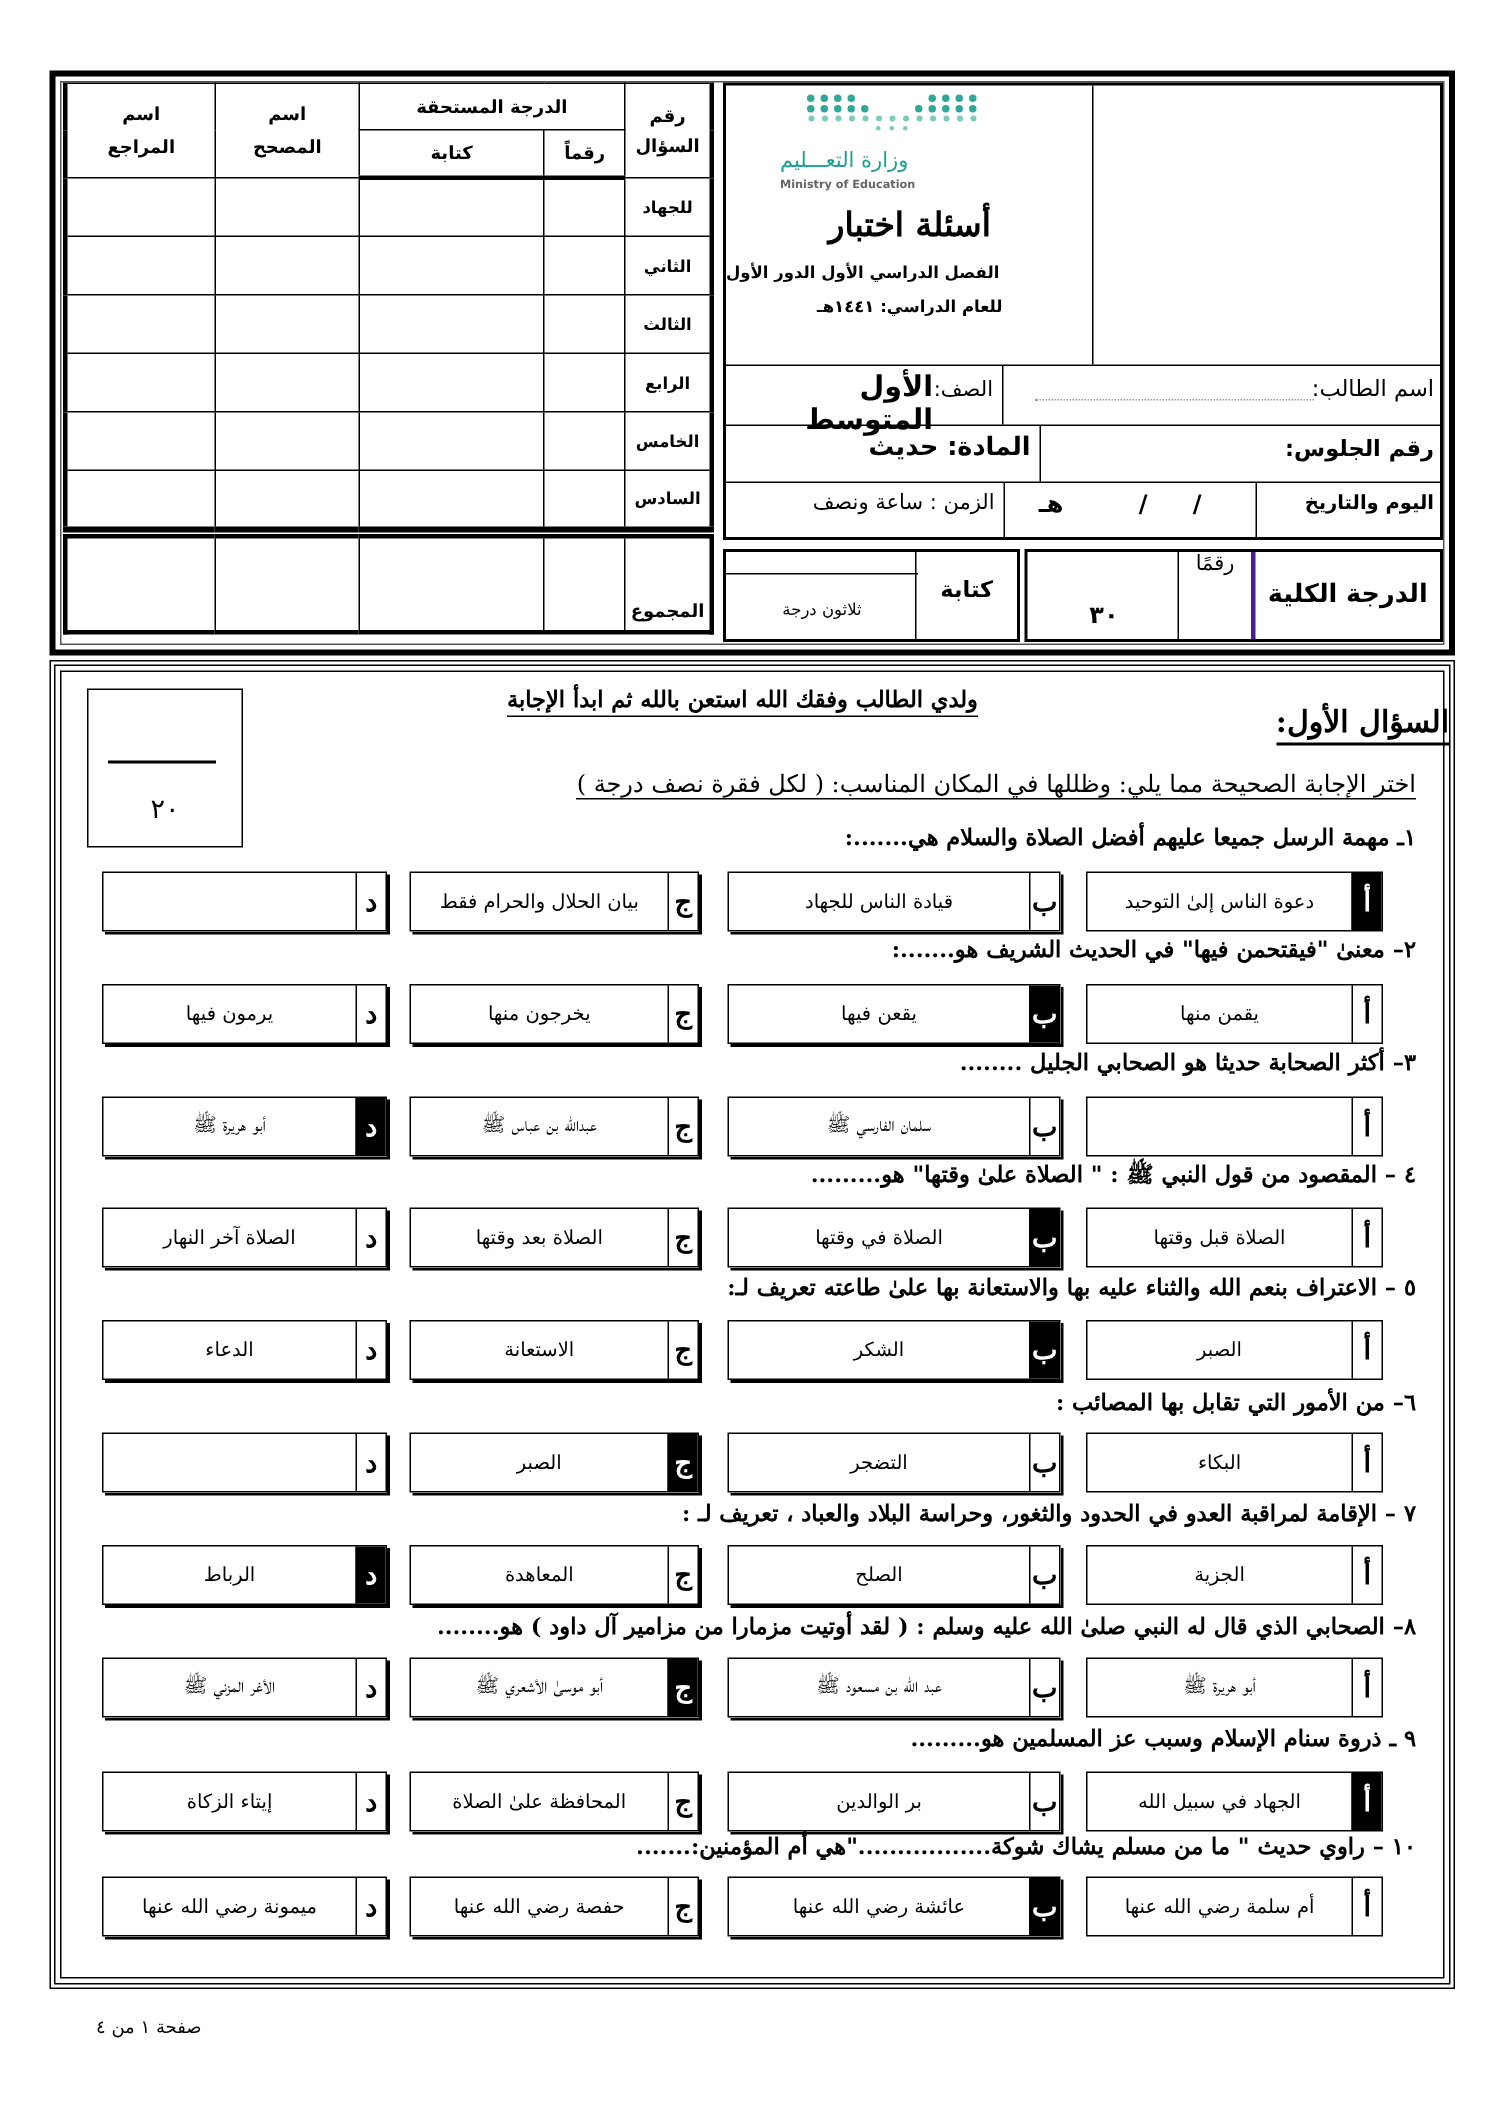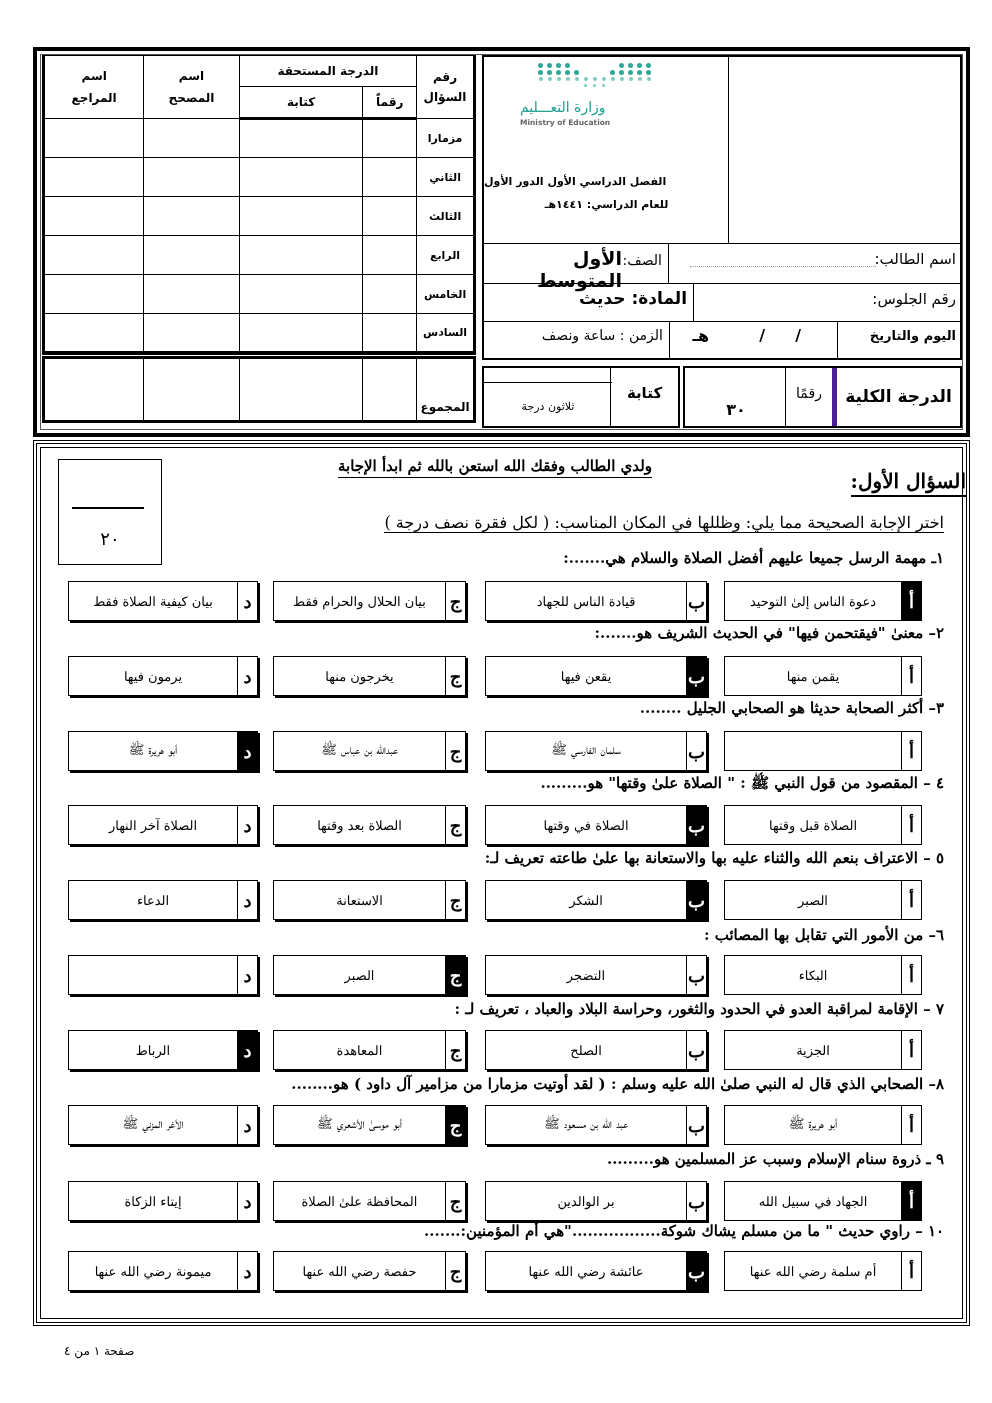--- a/index.html
+++ b/index.html
@@ -41,37 +41,37 @@
     .exam-title { position: absolute; left: 0; width: 245px; top: 80px; text-align: center; font-size: 22px; font-weight: bold; }
     .term { position: absolute; left: 0; width: 205px; top: 118px; text-align: left; font-family: "DejaVu Sans", sans-serif; font-size: 11px; font-weight: bold; }
     .year { position: absolute; left: 0; width: 245px; top: 141px; text-align: center; font-family: "DejaVu Sans", sans-serif; font-size: 11px; font-weight: bold; }
 
     .info-row { position: absolute; left: 0; width: 476px; border-top: 1px solid #000; font-family: "DejaVu Sans", sans-serif; }
     .info-row .cell { position: absolute; top: 0; height: 100%; }
     .r-student { top: 186px; height: 40px; }
     .r-seat { top: 226px; height: 38px; }
     .r-date { top: 264px; height: 37px; }
     .lbl { position: absolute; right: 4px; top: 6px; font-size: 15px; white-space: nowrap; }
-    .lbl.b { font-weight: normal; }
+    .lbl.b { font-weight: bold; }
     .dotline { position: absolute; right: 84px; top: 22px; width: 186px; border-bottom: 1px dotted #999; }
 
     .c-grade { left: 0; width: 185px; border-right: 1px solid #000; }
     .c-grade .lbl1 { position: absolute; right: 6px; top: 8px; font-size: 14px; }
     .c-grade .val1 { position: absolute; right: 46px; top: 3px; font-size: 19px; font-weight: bold; }
     .c-subject { left: 0; width: 210px; border-right: 1px solid #000; }
     .c-subject .lbl1 { position: absolute; right: 6px; top: 4px; font-size: 17px; font-weight: bold; }
     .c-time { left: 0; width: 186px; border-right: 1px solid #000; }
     .c-time .lbl1 { position: absolute; right: 6px; top: 5px; font-size: 14px; font-weight: normal; }
     .c-hdate { left: 186px; width: 168px; border-right: 1px solid #000; }
     .c-hdate span { position: absolute; top: 4px; font-size: 16px; font-weight: bold; }
 
     
     .tot-right { position: absolute; left: 683px; top: 366px; width: 279px; height: 62px; border: 2px solid #000; font-family: "DejaVu Sans", sans-serif; }
     .tot-right .c1 { position: absolute; right: 0; top: 0; width: 123px; height: 100%; text-align: center; font-size: 17px; font-weight: bold; padding-top: 18px; }
-    .tot-right .c2 { position: absolute; right: 123px; top: 0; width: 52px; height: 100%; border-right: 5px solid #4c1d95; border-left: 1px solid #000; text-align: center; font-size: 14px; padding-top: 17px; }
+    .tot-right .c2 { position: absolute; right: 123px; top: 0; width: 52px; height: 100%; border-right: 3px solid #4c1d95; border-left: 1px solid #000; text-align: center; font-size: 14px; }
     .tot-right .c3 { position: absolute; left: 0; top: 0; width: 102px; height: 100%; text-align: center; font-size: 16px; font-weight: bold; padding-top: 32px; }
     .tot-left { position: absolute; left: 482px; top: 366px; width: 198px; height: 62px; border: 2px solid #000; font-family: "DejaVu Sans", sans-serif; }
     .tot-left .w-lbl { position: absolute; right: 0; top: 0; width: 68px; height: 100%; border-left: 1px solid #000; text-align: center; font-size: 15px; font-weight: bold; padding-top: 16px; }
     .tot-left .w-top { position: absolute; left: 0; top: 0; width: 128px; height: 15px; border-bottom: 1px solid #000; }
     .tot-left .w-val { position: absolute; left: 0; top: 32px; width: 128px; text-align: center; font-size: 11px; }
 
     
     .body-outer { position: absolute; left: 33px; top: 440px; width: 937px; height: 886px; border: 3px double #000; border-width: 4px; }
     .body-inner { position: absolute; left: 3px; top: 3px; right: 3px; bottom: 3px; border: 1px solid #000; }
 
@@ -121,21 +121,21 @@
       <div>اسم</div>
       <div style="margin-top:8px">المراجع</div>
     </td>
   </tr>
   <tr class="h2 head-bottom">
     <td class="col-num">رقماً</td>
     <td class="col-wr">كتابة</td>
   </tr>
 
   <tr class="r">
-    <td class="qname outer-right">مزمارا</td>
+    <td class="qname outer-right">للجهاد</td>
     <td></td>
         <td></td>
         <td></td>
         <td class="outer-left"></td>
   </tr>
   <tr class="r">
     <td class="qname outer-right">الثاني</td>
     <td></td>
         <td></td>
         <td></td>
@@ -215,20 +215,21 @@
         <span class="dot l" style="width: 4px; height: 4px; left: 81.5px; top: 14px;"></span>
         <span class="dot l" style="width: 4px; height: 4px; left: 90.5px; top: 14px;"></span>
         <span class="dot l" style="width: 4px; height: 4px; left: 99.5px; top: 14px;"></span>
         <span class="dot l" style="width: 4px; height: 4px; left: 108.5px; top: 14px;"></span>
         <span class="dot l" style="width: 3px; height: 3px; left: 46px; top: 21px;"></span>
         <span class="dot l" style="width: 3px; height: 3px; left: 55px; top: 21px;"></span>
         <span class="dot l" style="width: 3px; height: 3px; left: 64px; top: 21px;"></span>
       </div>
     <div class="logo-ar">وزارة التعـــليم</div>
     <div class="logo-en">Ministry of Education</div>
+    <div class="exam-title">أسئلة اختبار</div>
     <div class="term">الفصل الدراسي الأول الدور الأول</div>
     <div class="year">للعام الدراسي: ١٤٤١هـ</div>
   </div>
   <div class="blank-col"></div>
 
   <div class="info-row r-student">
     <span class="lbl">اسم الطالب:</span>
     <span class="dotline"></span>
     <div class="cell c-grade">
       <span class="lbl1">الصف:</span>
@@ -288,21 +289,20 @@
       <div class="opt b shadow">
         <div class="letter">ب</div>
         <div class="txt">قيادة الناس للجهاد</div>
       </div>
       <div class="opt c shadow">
         <div class="letter">ج</div>
         <div class="txt">بيان الحلال والحرام فقط</div>
       </div>
       <div class="opt d shadow">
         <div class="letter">د</div>
-        <div class="txt">بيان كيفية الصلاة فقط</div>
       </div>
     </div>
     <div class="q" style="top: 624px;">٢– معنىٰ "فيقتحمن فيها" في الحديث الشريف هو.......:</div>
     <div class="opts" style="top: 656px;">
       <div class="opt a">
         <div class="letter">أ</div>
         <div class="txt">يقمن منها</div>
       </div>
       <div class="opt b shadow">
         <div class="letter sel">ب</div>

